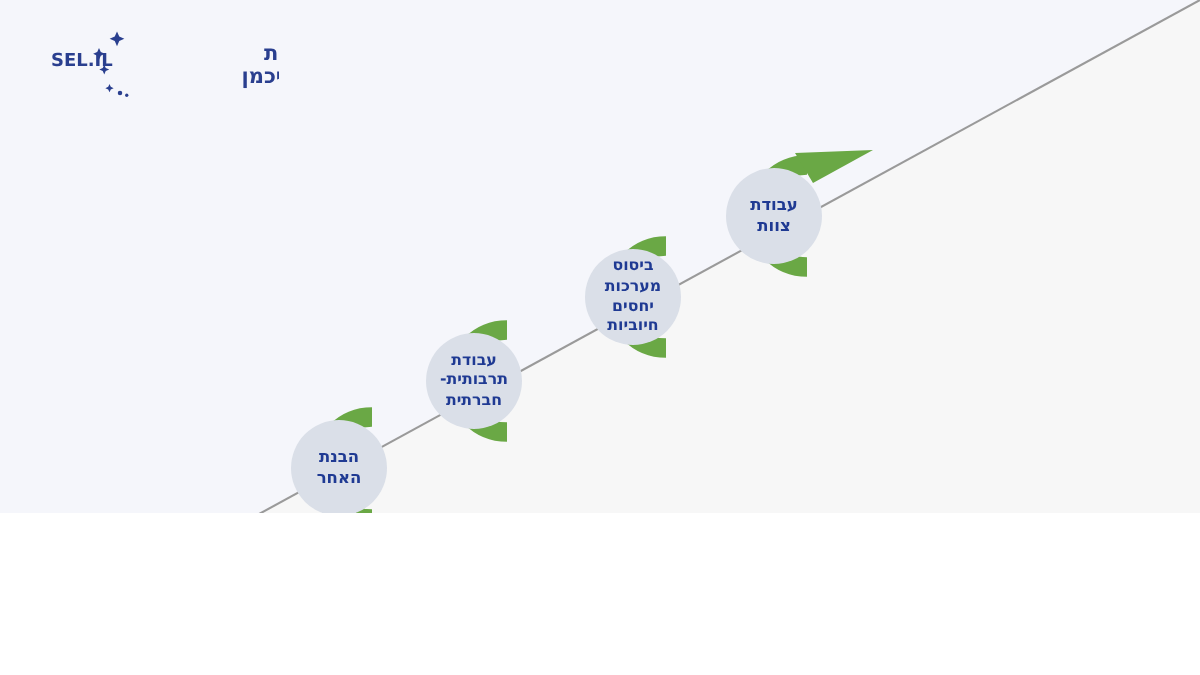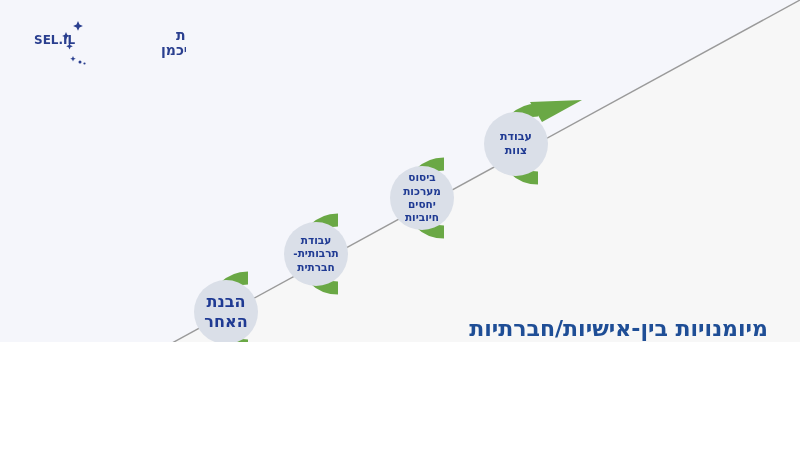--- a/index.html
+++ b/index.html
@@ -77,21 +77,21 @@
     direction: rtl;
     unicode-bidi: isolate;
     white-space: pre-line;
     letter-spacing: 0px;
   }
   .node-0 { left: 178px; top: 264px; }
   .node-1 { left: 268px; top: 206px; }
   .node-2 { left: 374px; top: 150px; }
   .node-3 { left: 468px; top: 96px; }
 
-  .node-0 .label { font-size: 16px; }
+  .node-0 .label { font-size: 11px; }
   .node-1 .label { font-size: 10.5px; }
   .node-2 .label { font-size: 10.5px; }
   .node-3 .label { font-size: 11px; }
 
   .arc-svg {
     position: absolute;
     left: 0;
     top: 0;
     width: 96px;
     height: 96px;
@@ -190,15 +190,14 @@
         <path d="M 62 6 L 114 4 L 74 26 Z" fill="#6aa845"></path>
       </svg>
       <div class="disc">
         <span class="label">עבודת
 צוות</span>
       </div>
     </div>
 
   </div>
 
-  <div class="title">מיומנויות בין-אישיות/חברתיות</div>
 
 </div>
 
 </body></html>

